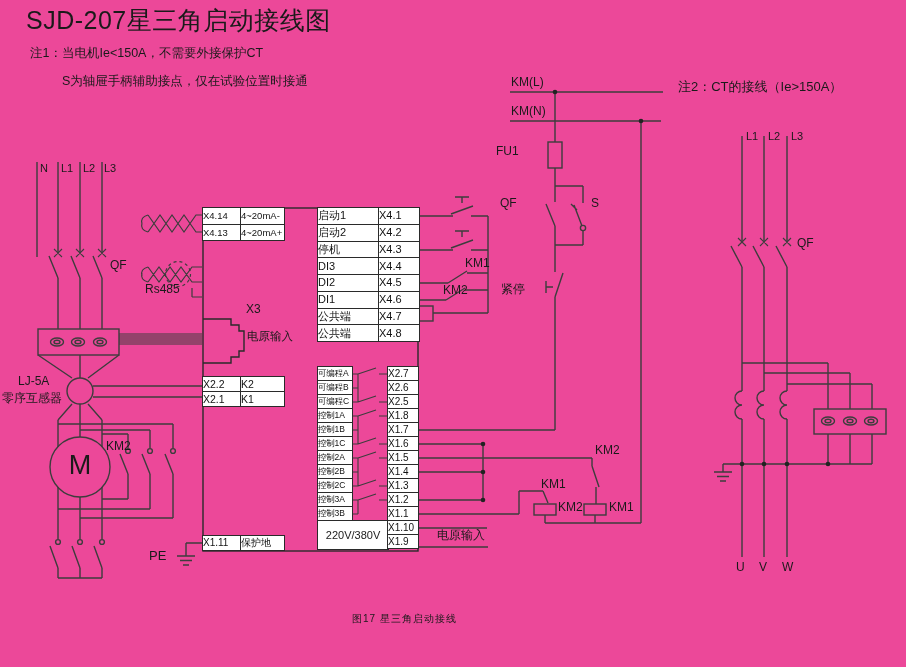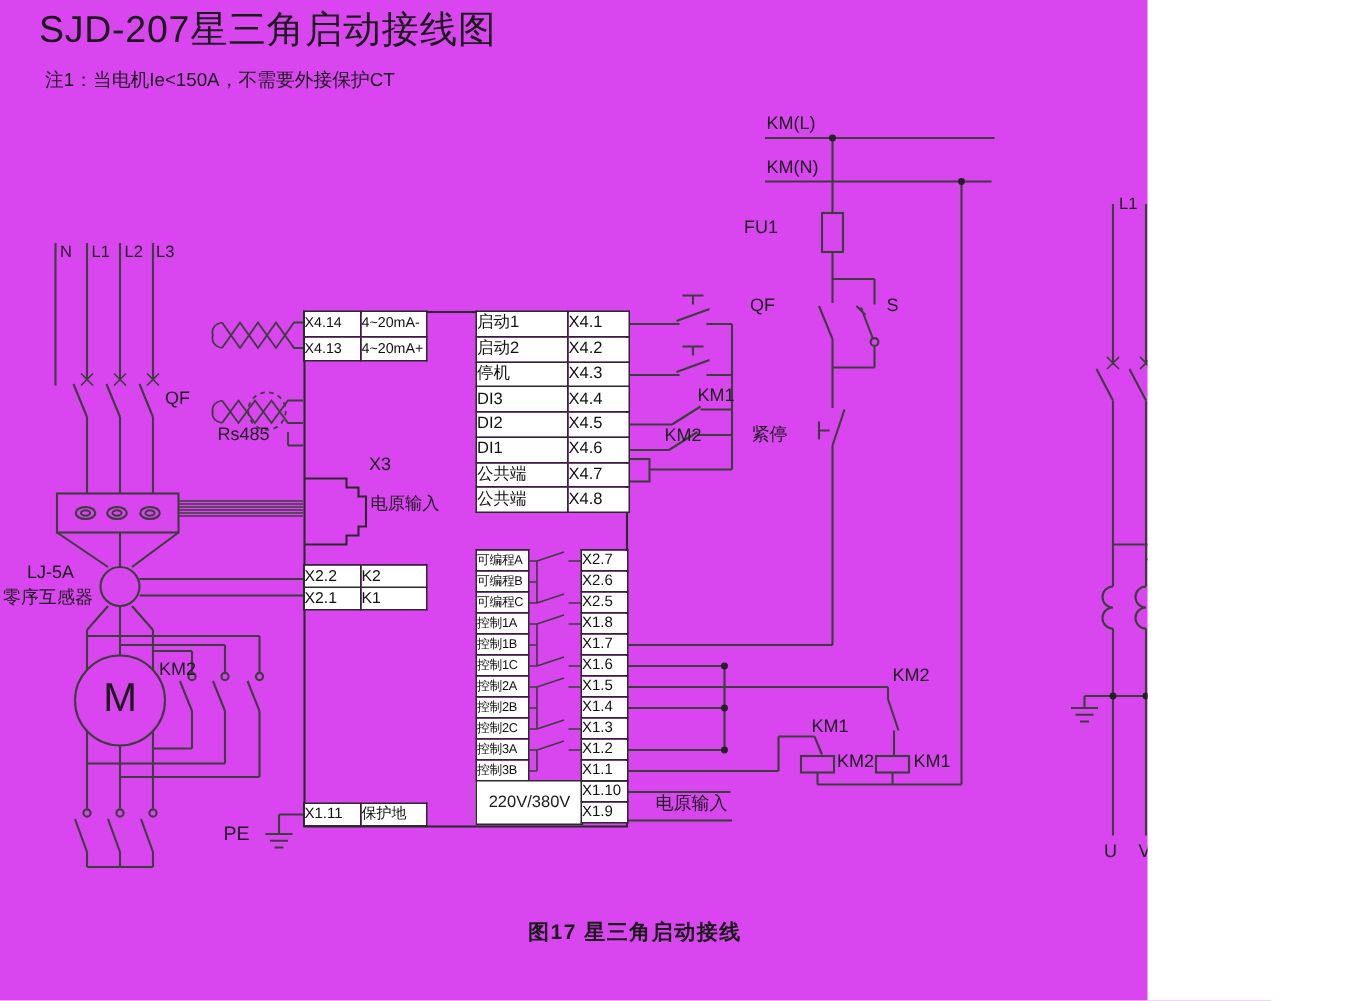--- a/index.html
+++ b/index.html
@@ -1,22 +1,22 @@
 <!DOCTYPE html>
 <html><head>
 <meta charset="utf-8">
 <style>
   html,body{margin:0;padding:0;background:#fff}
-  .stage{position:relative;width:765px;height:667px;background:#d946ef;overflow:hidden;
+  .stage{position:relative;width:906px;height:667px;background:#ec4899;overflow:hidden;
          font-family:"Liberation Sans","DejaVu Sans",sans-serif;color:#1a1a1a}
   svg.wires{position:absolute;left:0;top:0}
   .lbl{position:absolute;white-space:nowrap;line-height:1.15;color:#1a1a1a}
   .title{font-size:25px;letter-spacing:.5px}
   .note{font-size:12.5px}
-  .cap{font-size:14px;font-weight:bold;letter-spacing:1px}
+  .cap{font-size:10px;font-weight:normal;letter-spacing:1px}
   .motorM{font-size:27px;width:36px;text-align:center}
   table.strip{position:absolute;border-collapse:collapse;table-layout:fixed}
   table.strip td{border:1.5px solid #2a2a2a;background:#fff;text-align:left;
                  vertical-align:middle;padding:0;line-height:1;color:#111;overflow:hidden}
   .tA td{font-size:9.5px}.tA .c1{width:37px}.tA .c2{width:43px}.tA tr{height:16.5px}
   .tB td{font-size:10px}.tB .c1{width:37px}.tB .c2{width:43px}.tB tr{height:15.5px}
   .tC td{font-size:10.5px}.tC .c1{width:37px}.tC .c2{width:43px}.tC tr{height:15px}
   .tD td{font-size:10px}.tD .c1{width:37px}.tD .c2{width:43px}.tD tr{height:15px}
   .tE td{font-size:11px}.tE .c1{width:60px}.tE .c2{width:40px}.tE tr{height:16.75px}
   .tF td{font-size:8.5px;letter-spacing:-.2px}.tF .c1{width:34px}.tF tr{height:14px}
@@ -156,20 +156,22 @@
           <circle cx="764" cy="464" r="2.3"></circle>
         <circle cx="787" cy="464" r="2.3"></circle>
           <circle cx="828" cy="464" r="2.3"></circle>
       </g>
     </g>
   </svg>
 
   <div class="lbl title" style="left:26px;top:6px">SJD-207星三角启动接线图</div>
   <div class="lbl note" style="left:30px;top:46px">注1：</div>
   <div class="lbl note" style="left:62px;top:46px">当电机Ie&lt;150A，不需要外接保护CT</div>
+  <div class="lbl note" style="left:62px;top:74px">S为轴屉手柄辅助接点，仅在试验位置时接通</div>
+  <div class="lbl" style="left:678px;top:80px;font-size:13px">注2：CT的接线（Ie&gt;150A）</div>
 
   <div class="lbl" style="left:511px;top:76px;font-size:12px">KM(L)</div>
   <div class="lbl" style="left:511px;top:105px;font-size:12px">KM(N)</div>
   <div class="lbl" style="left:496px;top:145px;font-size:12px">FU1</div>
   <div class="lbl" style="left:500px;top:197px;font-size:12px">QF</div>
   <div class="lbl" style="left:591px;top:197px;font-size:12px">S</div>
   <div class="lbl" style="left:501px;top:283px;font-size:12px">紧停</div>
   <div class="lbl" style="left:465px;top:257px;font-size:12px">KM1</div>
   <div class="lbl" style="left:443px;top:284px;font-size:12px">KM2</div>
 

